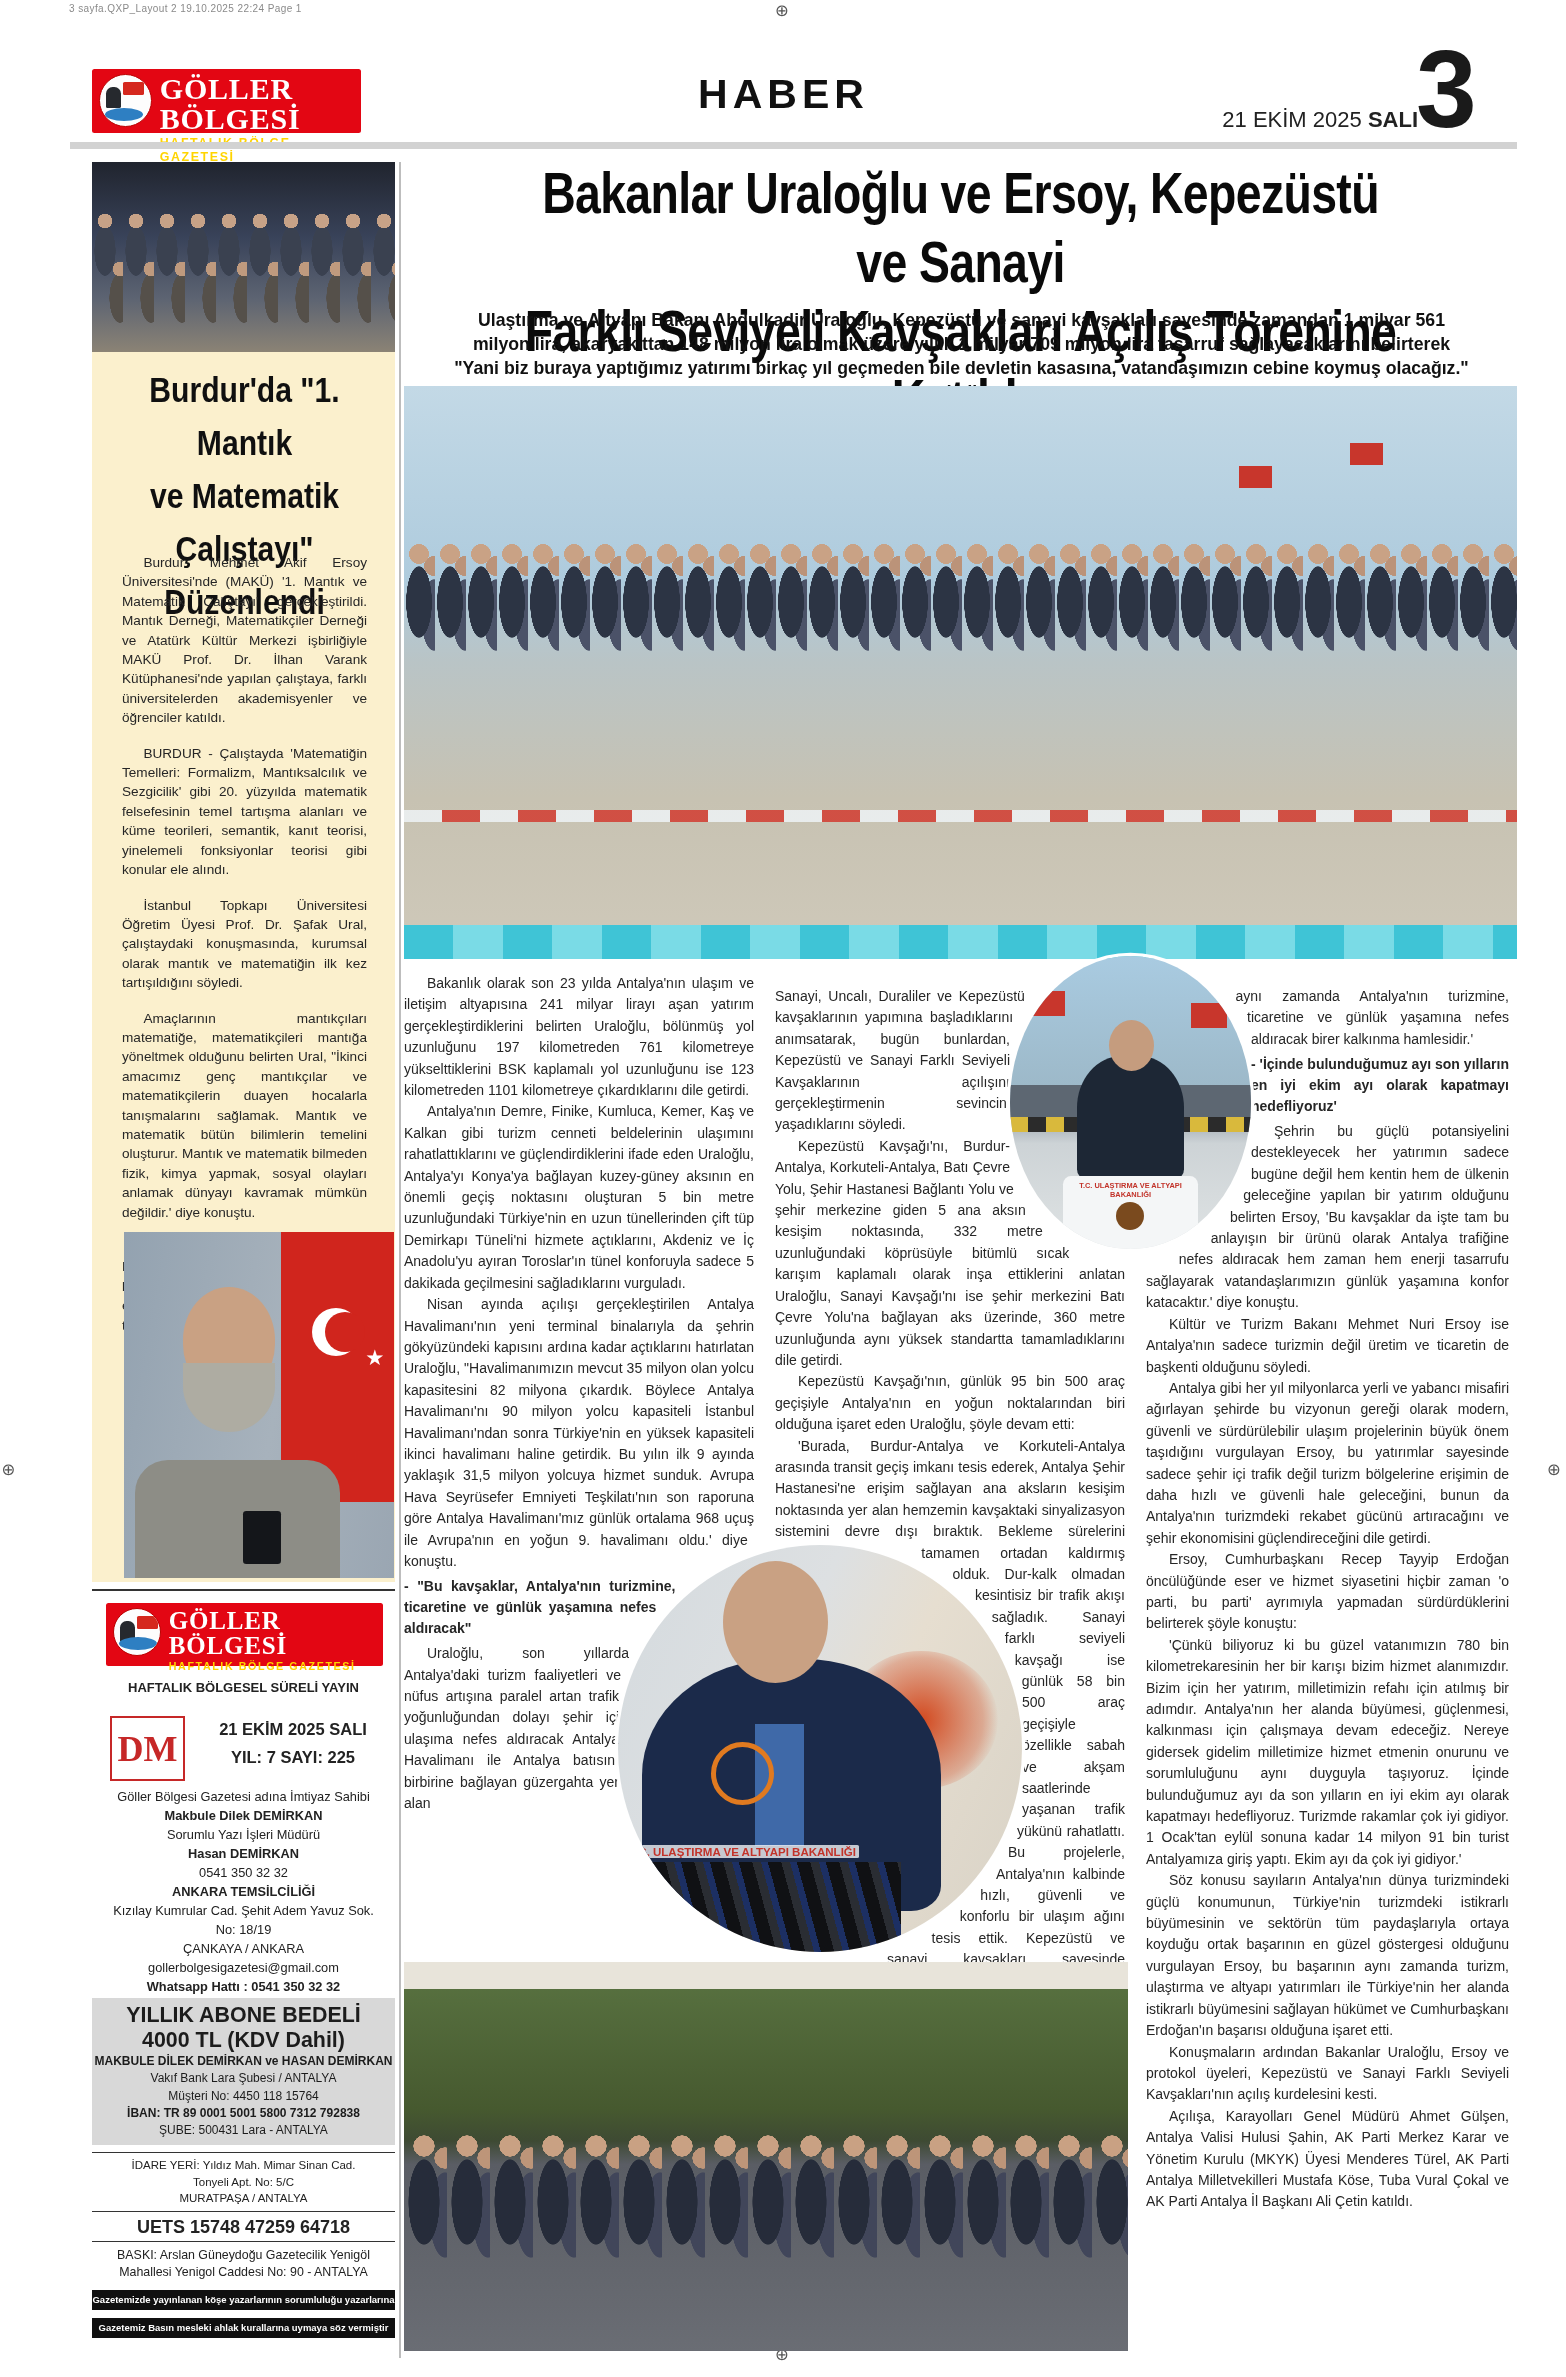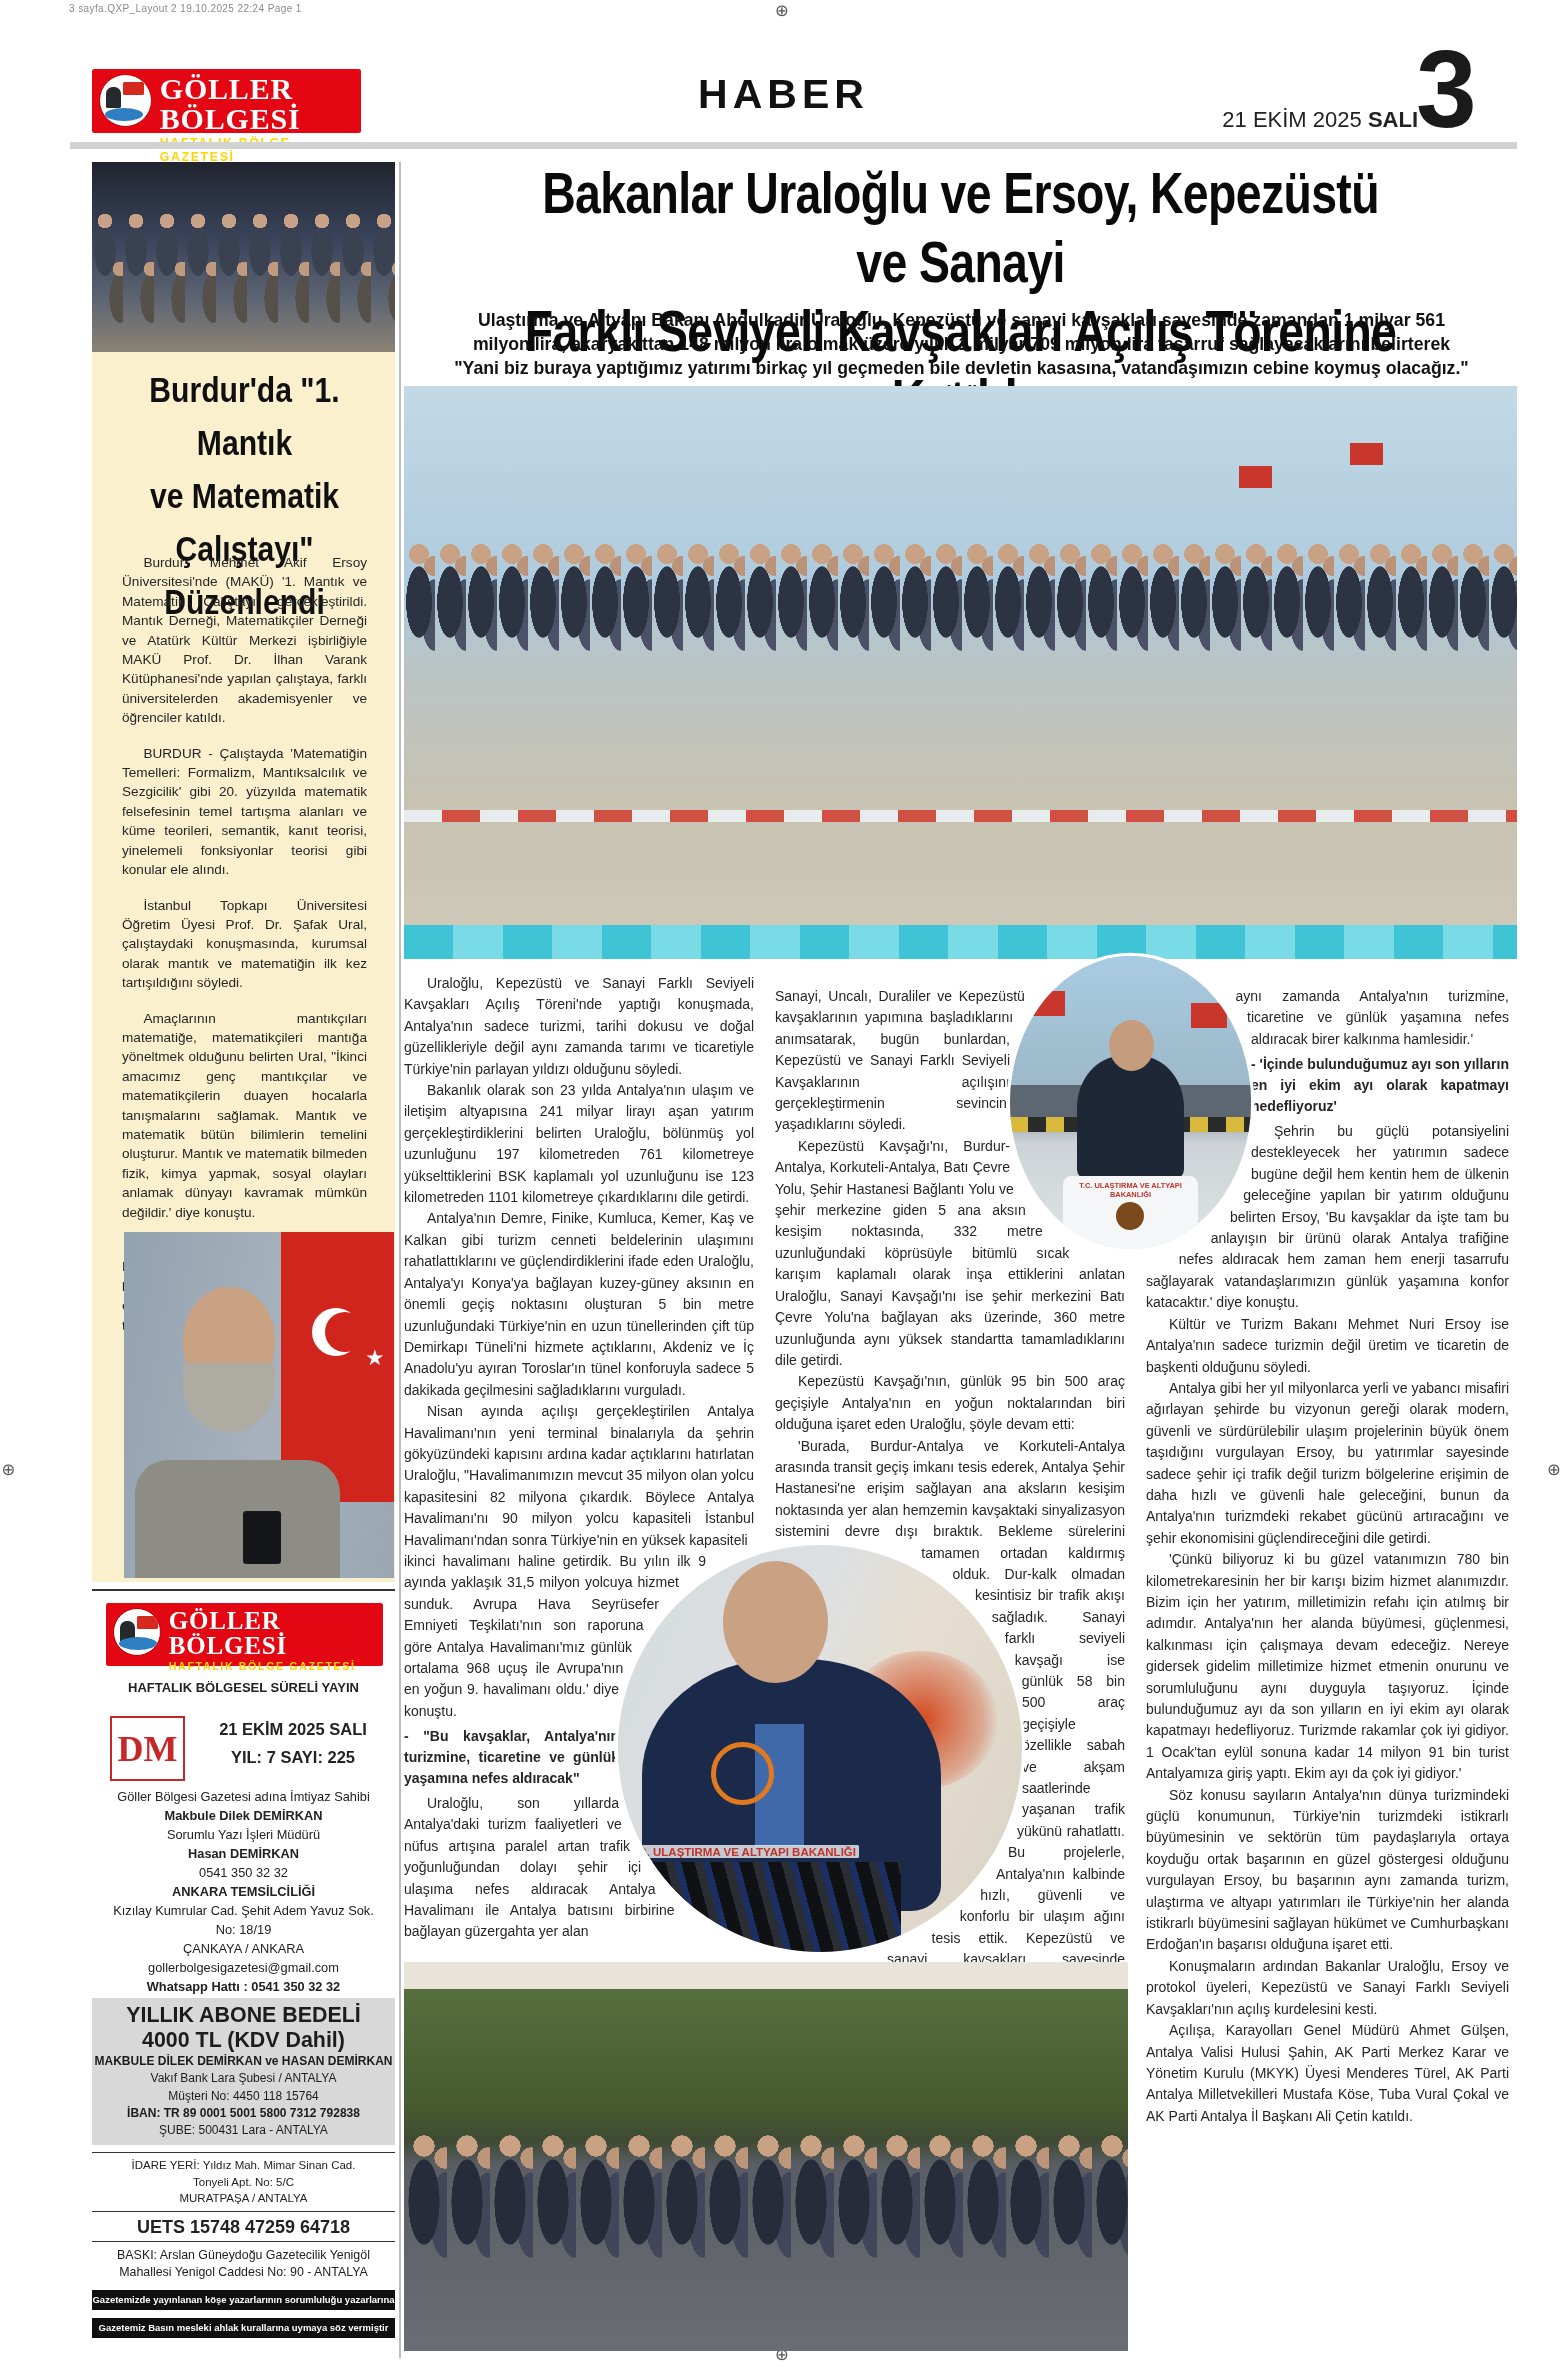--- a/index.html
+++ b/index.html
@@ -258,21 +258,20 @@
     <div class="crowd"></div>
       <div class="f1"></div>
       <div class="f2"></div>
       <div class="ribbon"></div>
       <div class="teal"></div>
   </div>
 
   <div class="abs col jst" style="left:404px;top:973px;width:350px;height:984px;">
     <div class="push" style="height:572px;"></div>
     <div class="sp sp-o2-r"></div>
-    <p>Uraloğlu, Kepezüstü ve Sanayi Farklı Seviyeli Kavşakları Açılış Töreni'nde yaptığı konuşmada, Antalya'nın sadece turizmi, tarihi dokusu ve doğal güzellikleriyle değil aynı zamanda tarımı ve ticaretiyle Türkiye'nin parlayan yıldızı olduğunu söyledi.</p>
     <p>Bakanlık olarak son 23 yılda Antalya'nın ulaşım ve iletişim altyapısına 241 milyar lirayı aşan yatırım gerçekleştirdiklerini belirten Uraloğlu, bölünmüş yol uzunluğunu 197 kilometreden 761 kilometreye yükselttiklerini BSK kaplamalı yol uzunluğunu ise 123 kilometreden 1101 kilometreye çıkardıklarını dile getirdi.</p>
     <p>Antalya'nın Demre, Finike, Kumluca, Kemer, Kaş ve Kalkan gibi turizm cenneti beldelerinin ulaşımını rahatlattıklarını ve güçlendirdiklerini ifade eden Uraloğlu, Antalya'yı Konya'ya bağlayan kuzey-güney aksının en önemli geçiş noktasını oluşturan 5 bin metre uzunluğundaki Türkiye'nin en uzun tünellerinden çift tüp Demirkapı Tüneli'ni hizmete açtıklarını, Akdeniz ve İç Anadolu'yu ayıran Toroslar'ın tünel konforuyla sadece 5 dakikada geçilmesini sağladıklarını vurguladı.</p>
     <p>Nisan ayında açılışı gerçekleştirilen Antalya Havalimanı'nın yeni terminal binalarıyla da şehrin gökyüzündeki kapısını ardına kadar açtıklarını hatırlatan Uraloğlu, "Havalimanımızın mevcut 35 milyon olan yolcu kapasitesini 82 milyona çıkardık. Böylece Antalya Havalimanı'nı 90 milyon yolcu kapasiteli İstanbul Havalimanı'ndan sonra Türkiye'nin en yüksek kapasiteli ikinci havalimanı haline getirdik. Bu yılın ilk 9 ayında yaklaşık 31,5 milyon yolcuya hizmet sunduk. Avrupa Hava Seyrüsefer Emniyeti Teşkilatı'nın son raporuna göre Antalya Havalimanı'mız günlük ortalama 968 uçuş ile Avrupa'nın en yoğun 9. havalimanı oldu.' diye konuştu.</p>
     <p class="qh">- "Bu kavşaklar, Antalya'nın turizmine, ticaretine ve günlük yaşamına nefes aldıracak"</p>
     <p>Uraloğlu, son yıllarda Antalya'daki turizm faaliyetleri ve nüfus artışına paralel artan trafik yoğunluğundan dolayı şehir içi ulaşıma nefes aldıracak Antalya Havalimanı ile Antalya batısını birbirine bağlayan güzergahta yer alan</p>
   </div>
 
   <div class="abs col jst" style="left:775px;top:973px;width:350px;height:984px;">
     <div class="sp sp-o1-l"></div>
     <div class="pushl" style="height:572px;"></div>
@@ -283,20 +282,21 @@
     <p>'Burada, Burdur-Antalya ve Korkuteli-Antalya arasında transit geçiş imkanı tesis ederek, Antalya Şehir Hastanesi'ne erişim sağlayan ana aksların kesişim noktasında yer alan hemzemin kavşaktaki sinyalizasyon sistemini devre dışı bıraktık. Bekleme sürelerini tamamen ortadan kaldırmış olduk. Dur-kalk olmadan kesintisiz bir trafik akışı sağladık. Sanayi farklı seviyeli kavşağı ise günlük 58 bin 500 araç geçişiyle özellikle sabah ve akşam saatlerinde yaşanan trafik yükünü rahatlattı. Bu projelerle, Antalya'nın kalbinde hızlı, güvenli ve konforlu bir ulaşım ağını tesis ettik. Kepezüstü ve sanayi kavşakları sayesinde zamandan 1 milyar 561 milyon lira, akaryakıttan 148 milyon lira olmak üzere yıllık 1 milyar 709 milyon lira tasarruf sağlayacağız. Yani biz buraya yaptığımız yatırımı birkaç yıl geçmeden bile devletin kasasına, vatandaşımızın cebine koymuş olacağız. Ayrıca, 638 ton karbon salınımını azaltarak Antalyamızın eşsiz doğasını korumaya katkıda bulunacağız. Bu kavşaklar, sadece birer ulaşım projesi değil</p>
   </div>
 
   <div class="abs col jst" style="left:1146px;top:973px;width:363px;height:1331px;">
     <div class="sp sp-o1-r"></div>
     <p class="noind">aynı zamanda Antalya'nın turizmine, ticaretine ve günlük yaşamına nefes aldıracak birer kalkınma hamlesidir.'</p>
     <p class="qh">- 'İçinde bulunduğumuz ayı son yılların en iyi ekim ayı olarak kapatmayı hedefliyoruz'</p>
     <p>Şehrin bu güçlü potansiyelini destekleyecek her yatırımın sadece bugüne değil hem kentin hem de ülkenin geleceğine yapılan bir yatırım olduğunu belirten Ersoy, 'Bu kavşaklar da işte tam bu anlayışın bir ürünü olarak Antalya trafiğine nefes aldıracak hem zaman hem enerji tasarrufu sağlayarak vatandaşlarımızın günlük yaşamına konfor katacaktır.' diye konuştu.</p>
     <p>Kültür ve Turizm Bakanı Mehmet Nuri Ersoy ise Antalya'nın sadece turizmin değil üretim ve ticaretin de başkenti olduğunu söyledi.</p>
     <p>Antalya gibi her yıl milyonlarca yerli ve yabancı misafiri ağırlayan şehirde bu vizyonun gereği olarak modern, güvenli ve sürdürülebilir ulaşım projelerinin büyük önem taşıdığını vurgulayan Ersoy, bu yatırımlar sayesinde sadece şehir içi trafik değil turizm bölgelerine erişimin de daha hızlı ve güvenli hale geleceğini, bunun da Antalya'nın turizmdeki rekabet gücünü artıracağını ve şehir ekonomisini güçlendireceğini dile getirdi.</p>
+    <p>Ersoy, Cumhurbaşkanı Recep Tayyip Erdoğan öncülüğünde eser ve hizmet siyasetini hiçbir zaman 'o parti, bu parti' ayrımıyla yapmadan sürdürdüklerini belirterek şöyle konuştu:</p>
     <p>'Çünkü biliyoruz ki bu güzel vatanımızın 780 bin kilometrekaresinin her bir karışı bizim hizmet alanımızdır. Bizim için her yatırım, milletimizin refahı için atılmış bir adımdır. Antalya'nın her alanda büyümesi, güçlenmesi, kalkınması için çalışmaya devam edeceğiz. Nereye gidersek gidelim milletimize hizmet etmenin onurunu ve sorumluluğunu aynı duyguyla taşıyoruz. İçinde bulunduğumuz ayı da son yılların en iyi ekim ayı olarak kapatmayı hedefliyoruz. Turizmde rakamlar çok iyi gidiyor. 1 Ocak'tan eylül sonuna kadar 14 milyon 91 bin turist Antalyamıza giriş yaptı. Ekim ayı da çok iyi gidiyor.'</p>
     <p>Söz konusu sayıların Antalya'nın dünya turizmindeki güçlü konumunun, Türkiye'nin turizmdeki istikrarlı büyümesinin ve sektörün tüm paydaşlarıyla ortaya koyduğu ortak başarının en güzel göstergesi olduğunu vurgulayan Ersoy, bu başarının aynı zamanda turizm, ulaştırma ve altyapı yatırımları ile Türkiye'nin her alanda istikrarlı büyümesini sağlayan hükümet ve Cumhurbaşkanı Erdoğan'ın başarısı olduğuna işaret etti.</p>
     <p>Konuşmaların ardından Bakanlar Uraloğlu, Ersoy ve protokol üyeleri, Kepezüstü ve Sanayi Farklı Seviyeli Kavşakları'nın açılış kurdelesini kesti.</p>
     <p>Açılışa, Karayolları Genel Müdürü Ahmet Gülşen, Antalya Valisi Hulusi Şahin, AK Parti Merkez Karar ve Yönetim Kurulu (MKYK) Üyesi Menderes Türel, AK Parti Antalya Milletvekilleri Mustafa Köse, Tuba Vural Çokal ve AK Parti Antalya İl Başkanı Ali Çetin katıldı.</p>
   </div>
 
   <div class="oval oval1" style="left:1010px;top:956px;width:241px;height:293px;">
     <div class="flagL"></div>
       <div class="flagR"></div>
       <div class="bridge"></div>

